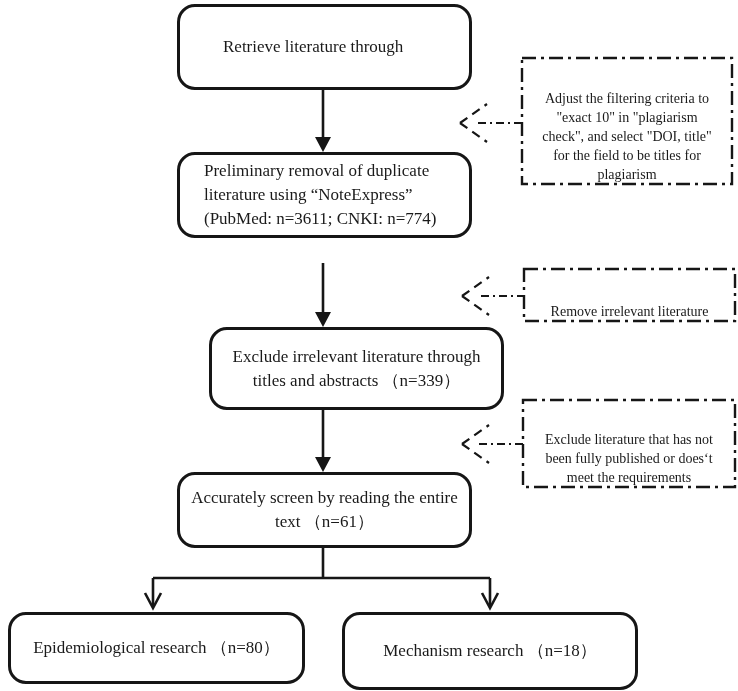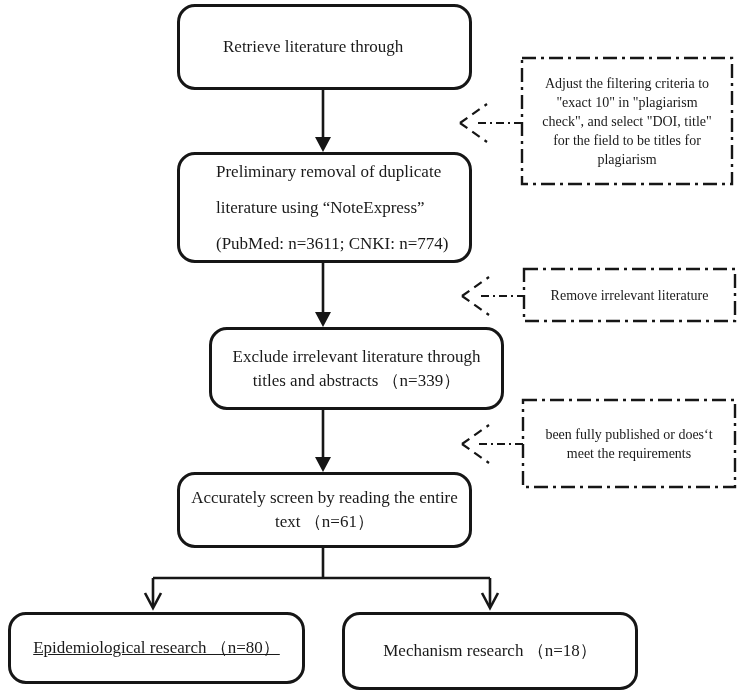--- a/index.html
+++ b/index.html
@@ -8,33 +8,33 @@
     font-family:"Liberation Serif","DejaVu Serif",serif;color:#1a1a1a;overflow:hidden;
   }
   .layer{position:absolute;left:0;top:0;}
   .box{
     position:absolute;box-sizing:border-box;background:#ffffff;
     border:3px solid #161616;border-radius:18px;
     display:flex;flex-direction:column;justify-content:center;align-items:center;
     font-size:17px;line-height:24px;text-align:center;z-index:2;
   }
   .box .ln{white-space:nowrap;}
-  .box.align-left{align-items:flex-start;text-align:left;gap:12px;}
+  .box.align-left{align-items:flex-start;text-align:left;}
   .note{
     position:absolute;box-sizing:border-box;background:transparent;border:none;
-    display:flex;flex-direction:column;justify-content:center;align-items:center;
+    display:flex;flex-direction:column;justify-content:flex-end;align-items:center;
     font-size:14px;line-height:19px;text-align:center;z-index:2;
   }
   .note .ln{white-space:nowrap;}
   
   #box-retrieve{left:177px;top:4px;width:295px;height:86px;padding-left:43px;}
-  #box-dedupe{left:177px;top:152px;width:295px;height:111px;padding-left:36px;}
+  #box-dedupe{left:177px;top:152px;width:295px;height:86px;padding-left:24px;}
   #box-titles{left:177px;top:327px;width:295px;height:83px;margin-left:32px;}
   #box-fulltext{left:177px;top:472px;width:295px;height:76px;}
-  #box-epi{left:8px;top:612px;width:297px;height:72px;text-decoration:underline;}
+  #box-epi{left:8px;top:612px;width:297px;height:72px;}
   #box-mech{left:342px;top:612px;width:296px;height:78px;}
   
   #note-filter{left:522px;top:58px;width:210px;height:126px;}
   #note-irrelevant{left:524px;top:269px;width:211px;height:52px;}
   #note-unpublished{left:523px;top:400px;width:212px;height:87px;}
 </style>
 </head>
 <body>
 
 <div class="canvas">
@@ -113,17 +113,18 @@
     <div class="ln">check", and select "DOI, title"</div>
     <div class="ln">for the field to be titles for</div>
     <div class="ln">plagiarism</div>
   </div>
 
   <div class="note" id="note-irrelevant">
     <div class="ln">Remove irrelevant literature</div>
   </div>
 
   <div class="note" id="note-unpublished">
+    <div class="ln">Exclude literature that has not</div>
     <div class="ln">been fully published or does‘t</div>
     <div class="ln">meet the requirements</div>
   </div>
 
 </div>
 
 </body></html>

